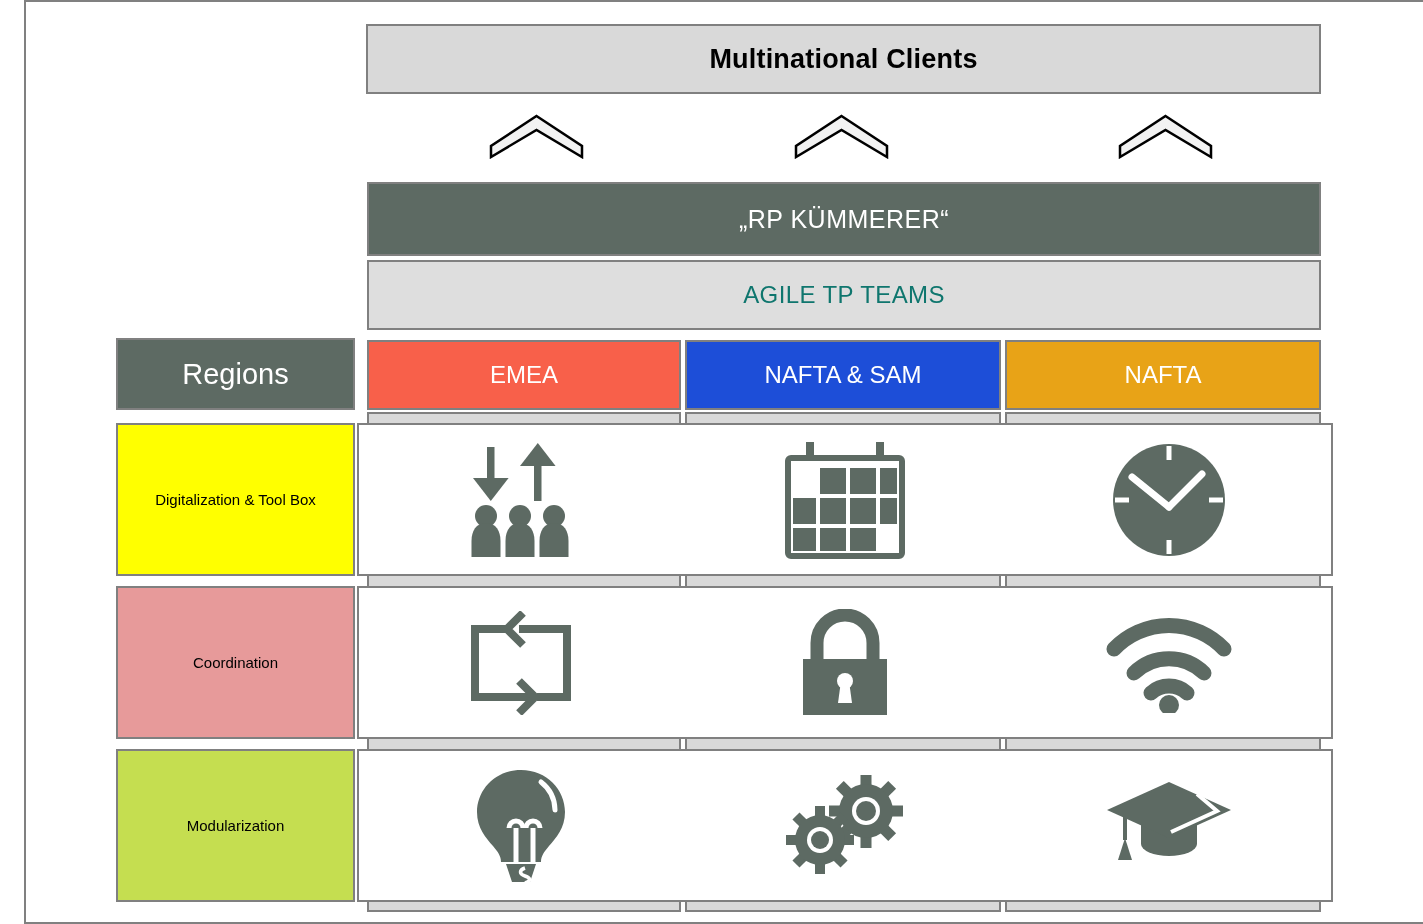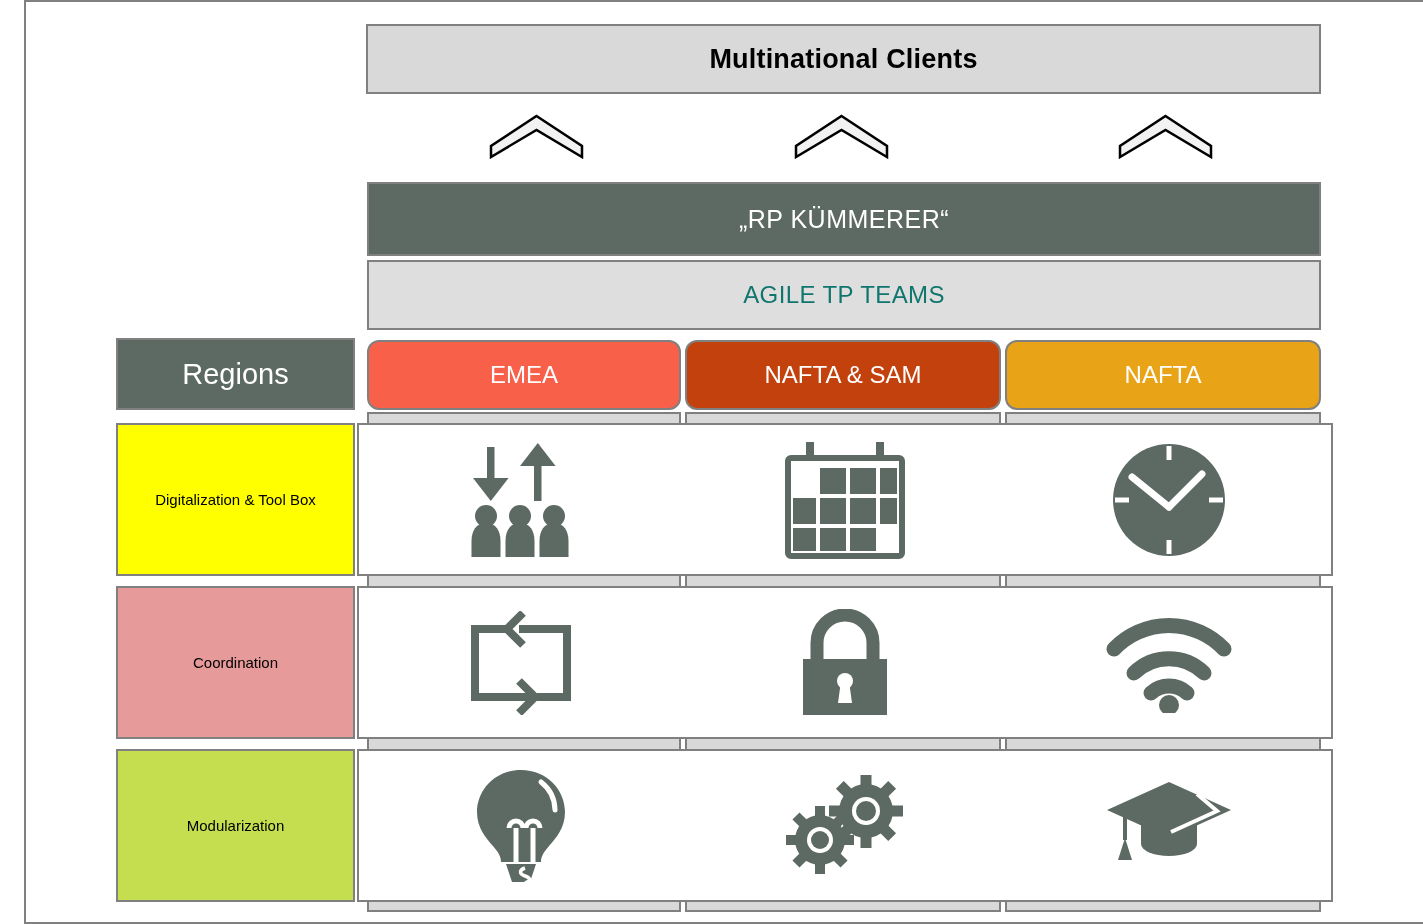--- a/index.html
+++ b/index.html
@@ -82,24 +82,23 @@
     height: 72px;
     background: #5d6a63;
     color: #ffffff;
     font-size: 29px;
   }
   .region-cell {
     top: 338px;
     height: 70px;
     color: #ffffff;
     font-size: 24px;
-    border-radius: 12px;
   }
   #region-emea  { left: 341px; width: 314px; background: #f8604a; }
-  #region-nafta { left: 659px; width: 316px; background: #c2410c; justify-content: center; }
+  #region-nafta { left: 659px; width: 316px; background: #1d4ed8; justify-content: center; }
   #region-apac  { left: 979px; width: 316px; background: #e8a317; }
 
   
   .col-strip {
     position: absolute;
     box-sizing: border-box;
     border: 2px solid #808080;
     background: #d9d9d9;
   }
   #strip-1 { left: 341px; width: 314px; top: 410px; height: 500px; }

